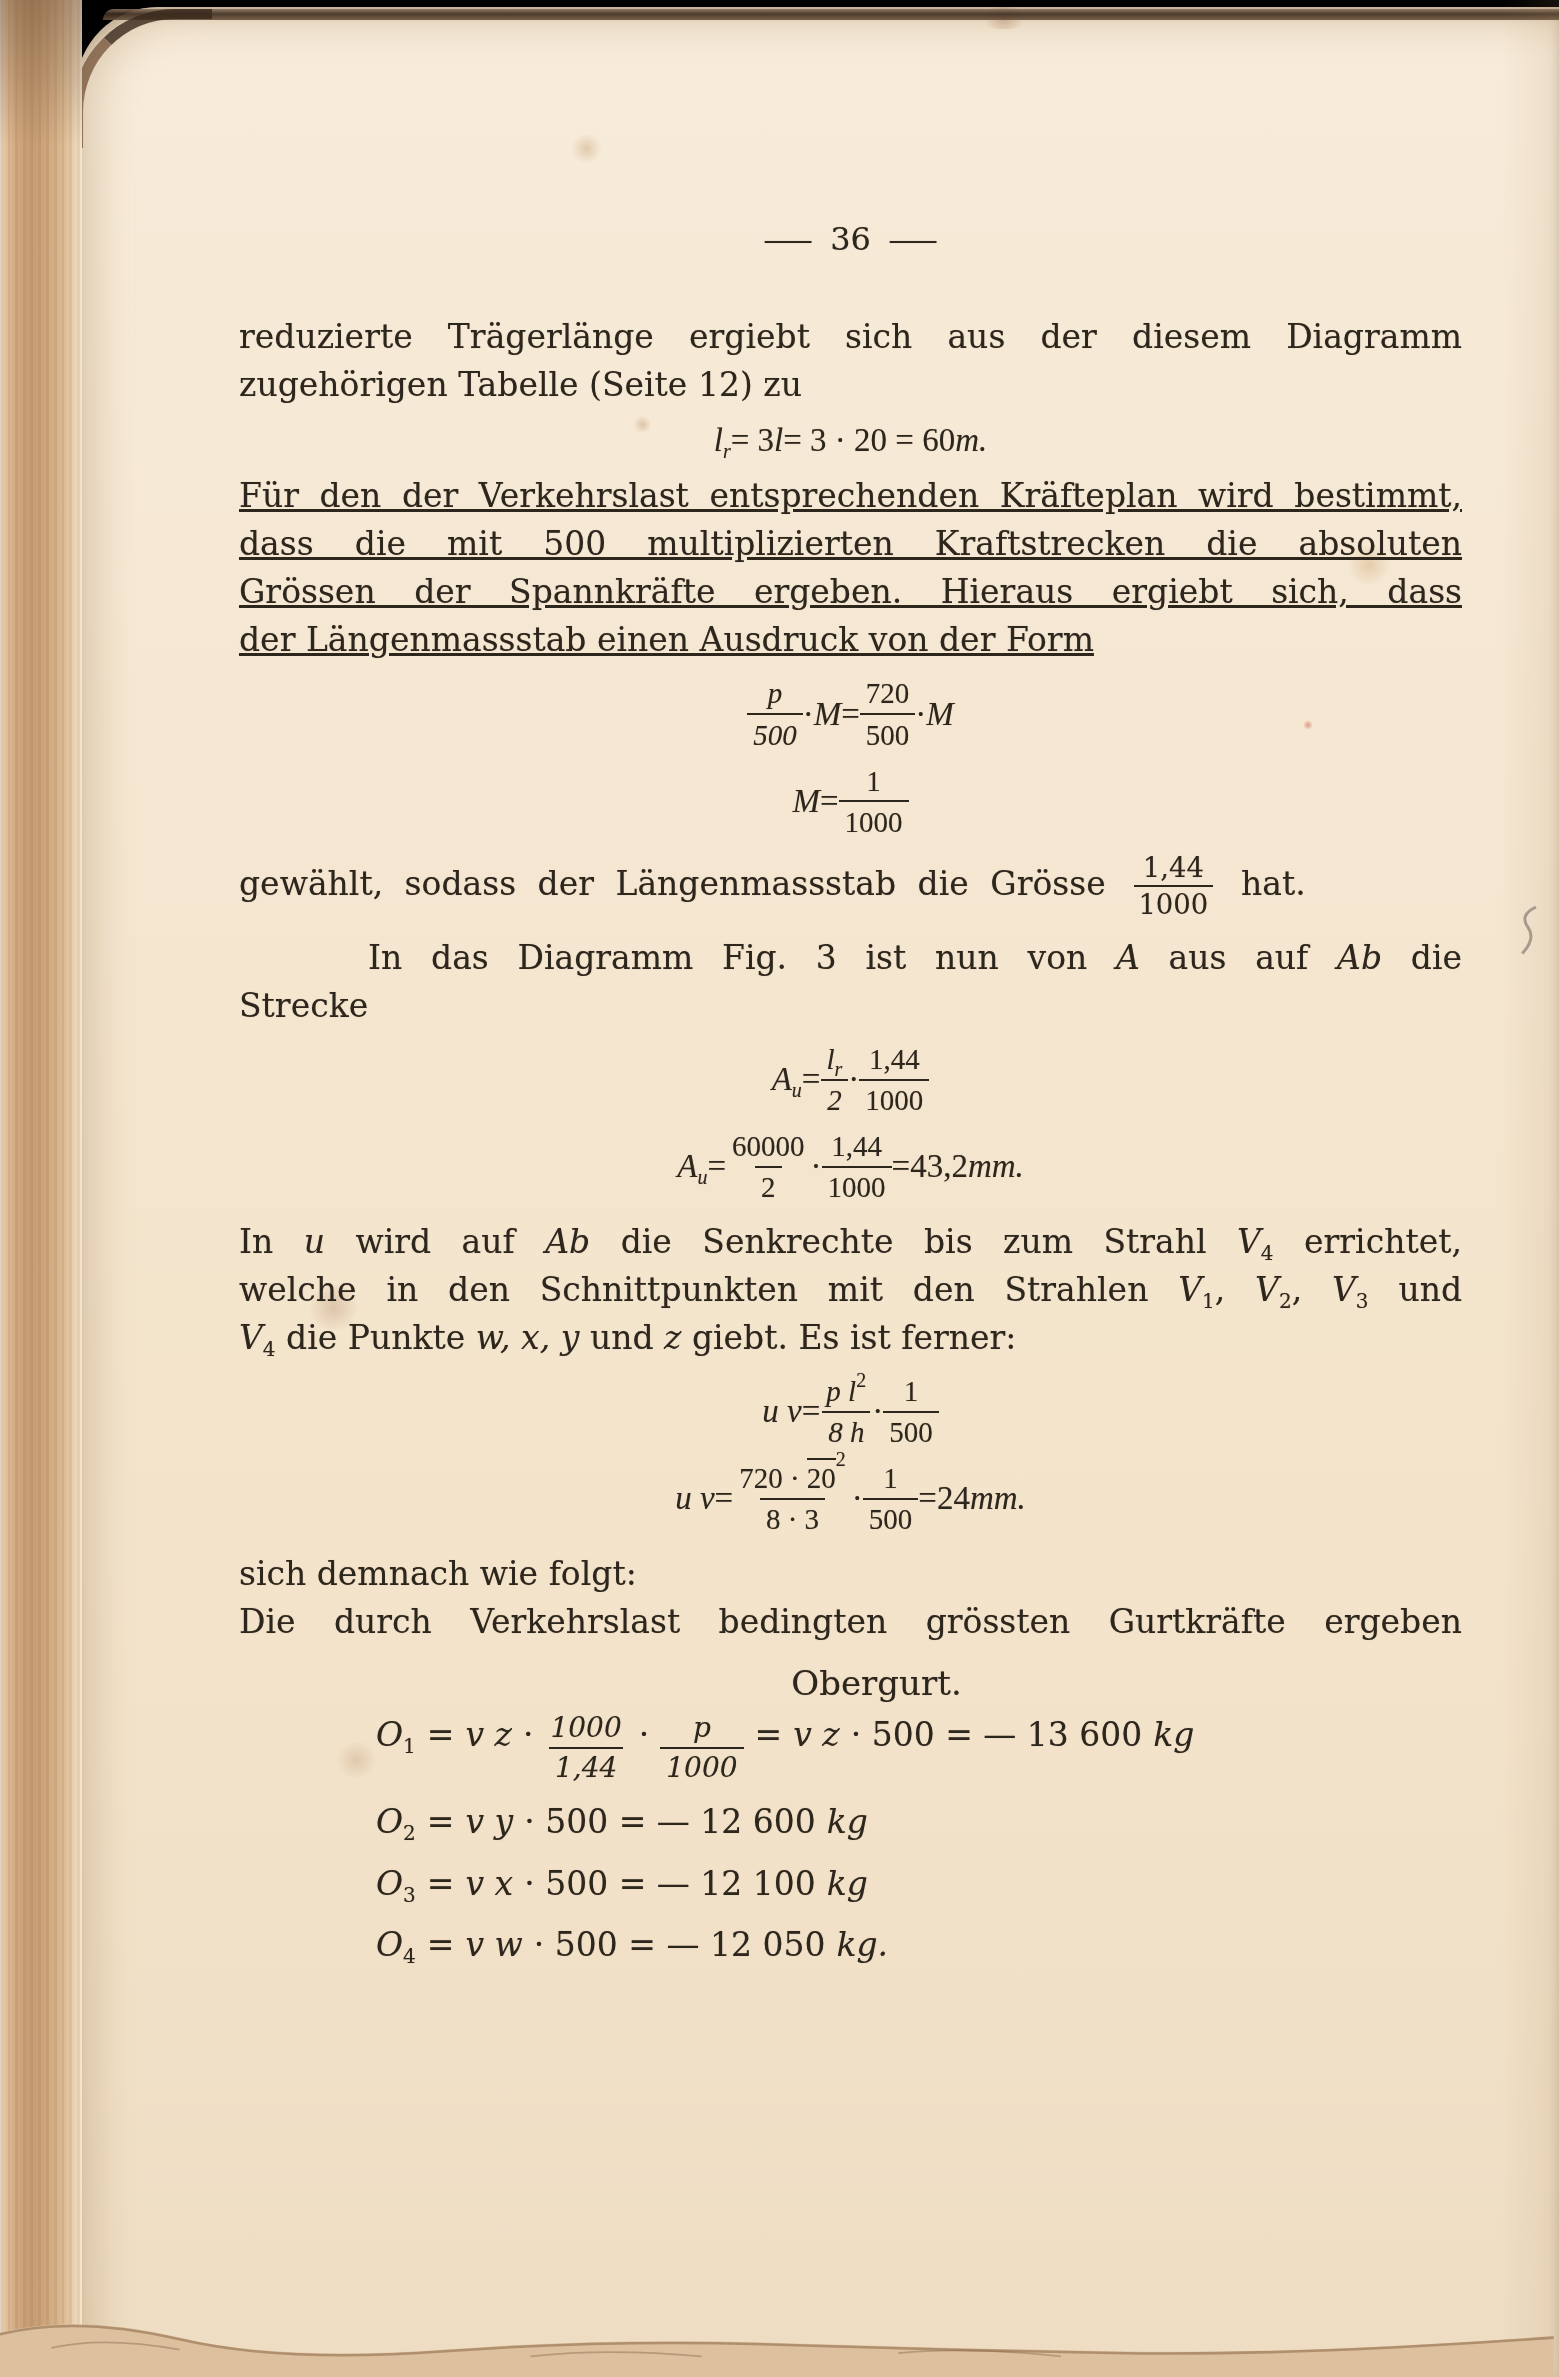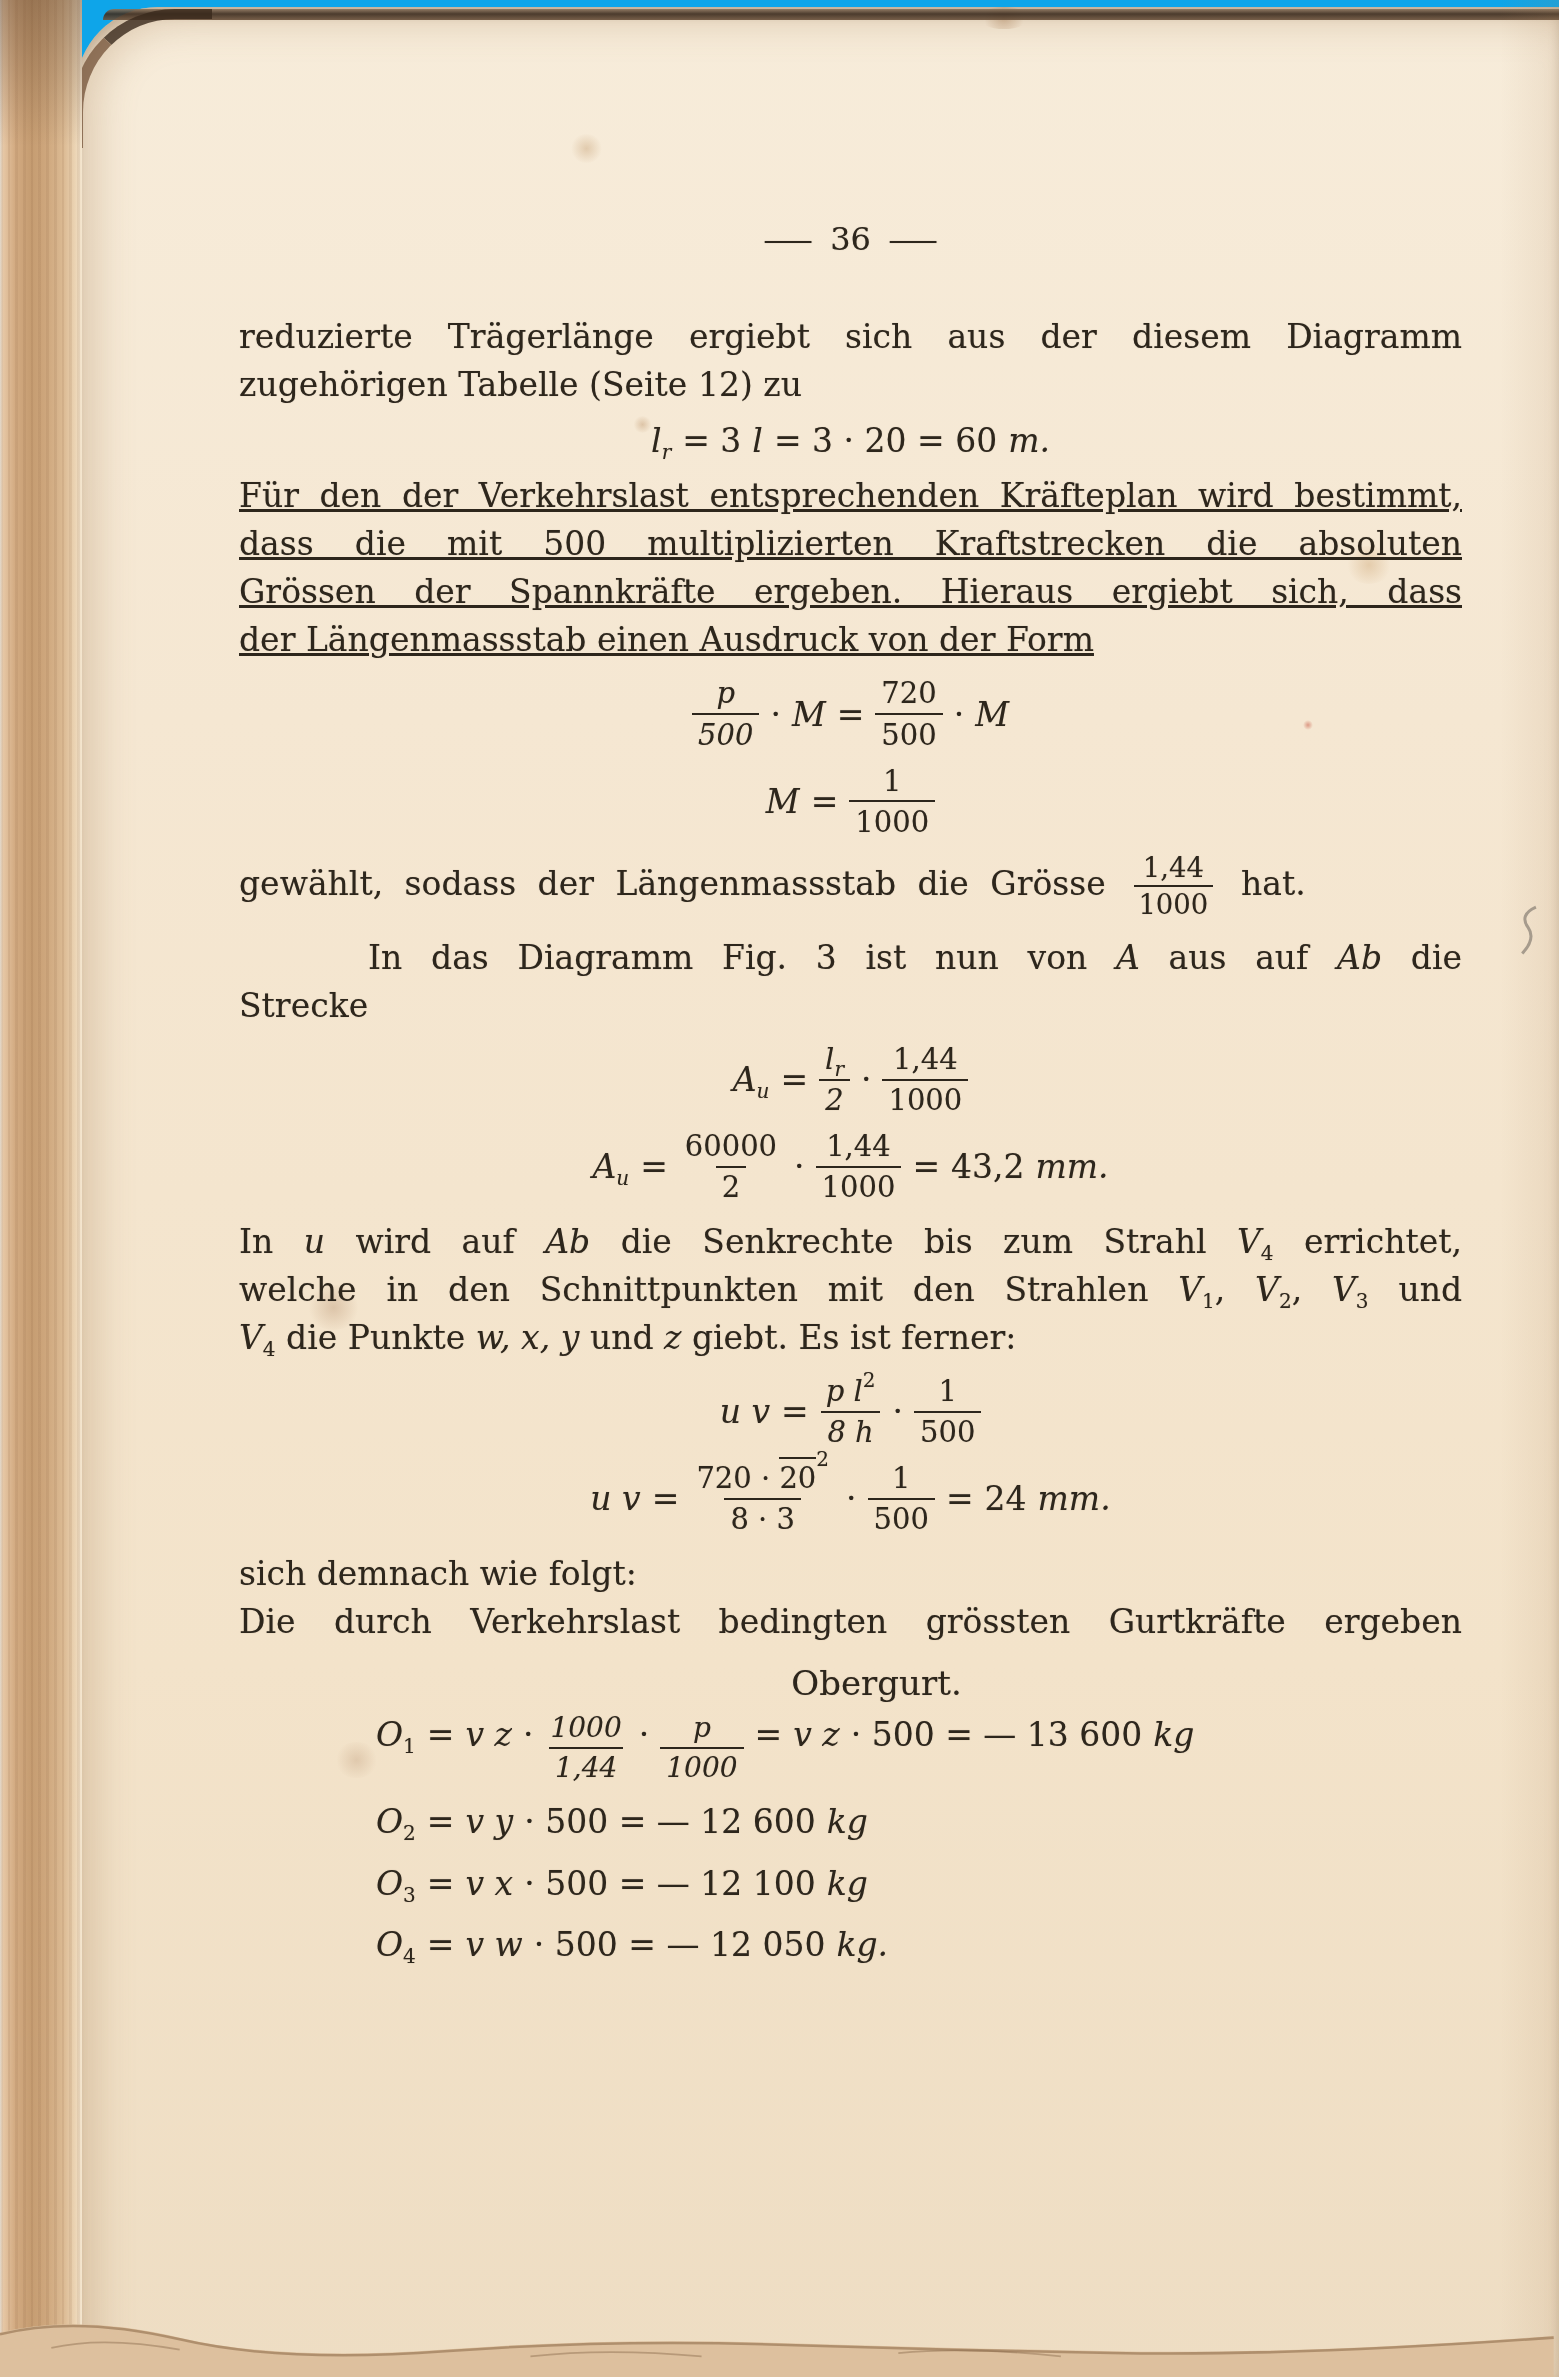--- a/index.html
+++ b/index.html
@@ -2,21 +2,21 @@
 <html style="font-size:13.7px"><head>
 <meta charset="utf-8">
 <style>
   html,body{margin:0;padding:0;}
   body{
     width:1560px;height:2377px;position:relative;overflow:hidden;
     background:#c9b59a;
     font-family:"DejaVu Serif","Liberation Serif",serif;
     color:#2d261c;
   }
-  .scan{position:absolute;inset:0;background:#0ea5e9;overflow:hidden;}
+  .scan{position:absolute;inset:0;background:#000000;overflow:hidden;}
 
   
   .spine{
     position:absolute;left:0;top:0;bottom:0;width:82px;
     background:linear-gradient(90deg,#f0e9dd 0%,#e6c7a5 4%,#d3ab82 18%,#c59c71 38%,#cfa87e 58%,#dcbb94 78%,#ecd5b5 92%,#f4e6d0 100%);
   }
   .spine::after{
     content:"";position:absolute;inset:0;
     background:repeating-linear-gradient(90deg,rgba(120,80,50,.10) 0 2.6px,transparent 2.6px 7.7px);
   }
@@ -63,22 +63,22 @@
   .line{margin:0;}
   .jlast{text-align:justify;text-align-last:justify;}
   .indent1{text-indent:129px;}
   .it{font-style:italic;}
   sub,sup{line-height:0;}
   sub{font-size:20px;vertical-align:-6.9px;}
   sup{font-size:20px;vertical-align:13.7px;}
   .hsup{font-size:20px;position:relative;top:-22px;line-height:0;}
 
   .formula{
-    display:flex;justify-content:center;align-items:center;gap:11px;
-    font-size:33px;line-height:43px;margin:10.3px 0;
+    display:flex;justify-content:center;align-items:center;
+    font-size:33px;line-height:43px;margin:10.3px 0;font-family:Liberation Serif, serif;
   }
   .frac{display:inline-flex;flex-direction:column;align-items:center;font-size:29px;line-height:34px;}
   .frac .fn{padding:0 6px 2.6px;white-space:nowrap;}
   .frac .fd{border-top:2.6px solid #2d261c;padding:2.6px 6px 0;white-space:nowrap;}
   .ifrac{display:inline-flex;flex-direction:column;align-items:center;vertical-align:middle;
          font-size:27.5px;line-height:32px;margin:0 6.9px;}
   .ifrac .fn{padding:0 4.3px 1.7px;}
   .ifrac .fd{border-top:2.6px solid #2d261c;padding:1.7px 4.3px 0;}
   .ovl{border-top:2.6px solid #2d261c;padding-top:1.7px;}
 

